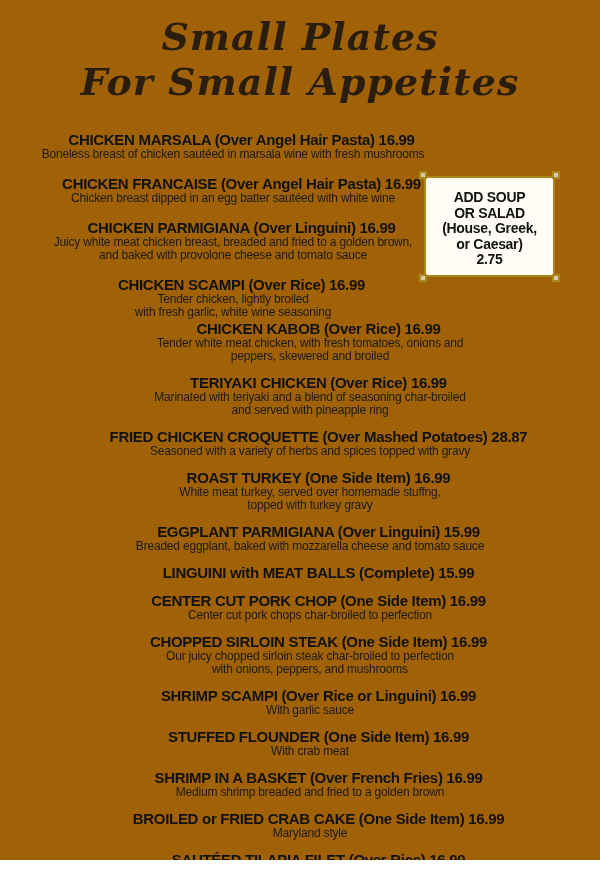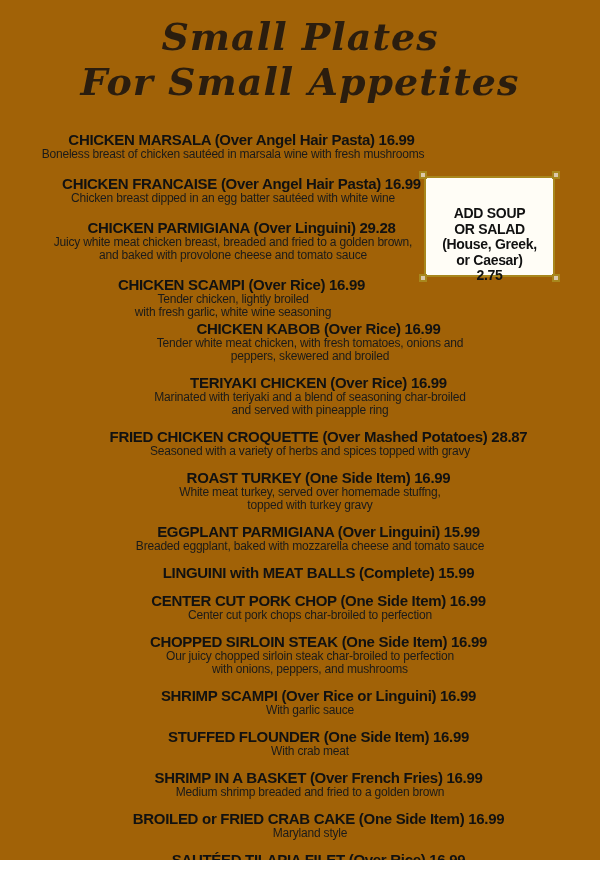--- a/index.html
+++ b/index.html
@@ -62,21 +62,21 @@
   .soup-box {
     position: absolute;
     left: 424px;
     top: 176px;
     width: 131px;
     height: 101px;
     box-sizing: border-box;
     background: #fffdf6;
     border: 2.5px solid #a8871d;
     text-align: center;
-    padding-top: 28px;
+    padding-top: 12px;
   }
   .soup-line {
     font-weight: bold;
     font-size: 14px;
     line-height: 15.5px;
     letter-spacing: -0.3px;
     color: #111111;
   }
   .corner {
     position: absolute;
@@ -104,21 +104,21 @@
   <div class="menu-col narrow">
       <div class="menu-item">
         <div class="item-headline">CHICKEN MARSALA (Over Angel Hair Pasta) 16.99</div>
         <div class="item-desc-line">Boneless breast of chicken sautéed in marsala wine with fresh mushrooms</div>
       </div>
       <div class="menu-item">
         <div class="item-headline">CHICKEN FRANCAISE (Over Angel Hair Pasta) 16.99</div>
         <div class="item-desc-line">Chicken breast dipped in an egg batter sautéed with white wine</div>
       </div>
       <div class="menu-item">
-        <div class="item-headline">CHICKEN PARMIGIANA (Over Linguini) 29.28</div>
+        <div class="item-headline">CHICKEN PARMIGIANA (Over Linguini) 16.99</div>
         <div class="item-desc-line">Juicy white meat chicken breast, breaded and fried to a golden brown,</div>
         <div class="item-desc-line">and baked with provolone cheese and tomato sauce</div>
       </div>
       <div class="menu-item">
         <div class="item-headline">CHICKEN SCAMPI (Over Rice) 16.99</div>
         <div class="item-desc-line">Tender chicken, lightly broiled</div>
         <div class="item-desc-line">with fresh garlic, white wine seasoning</div>
       </div>
     </div>
 

